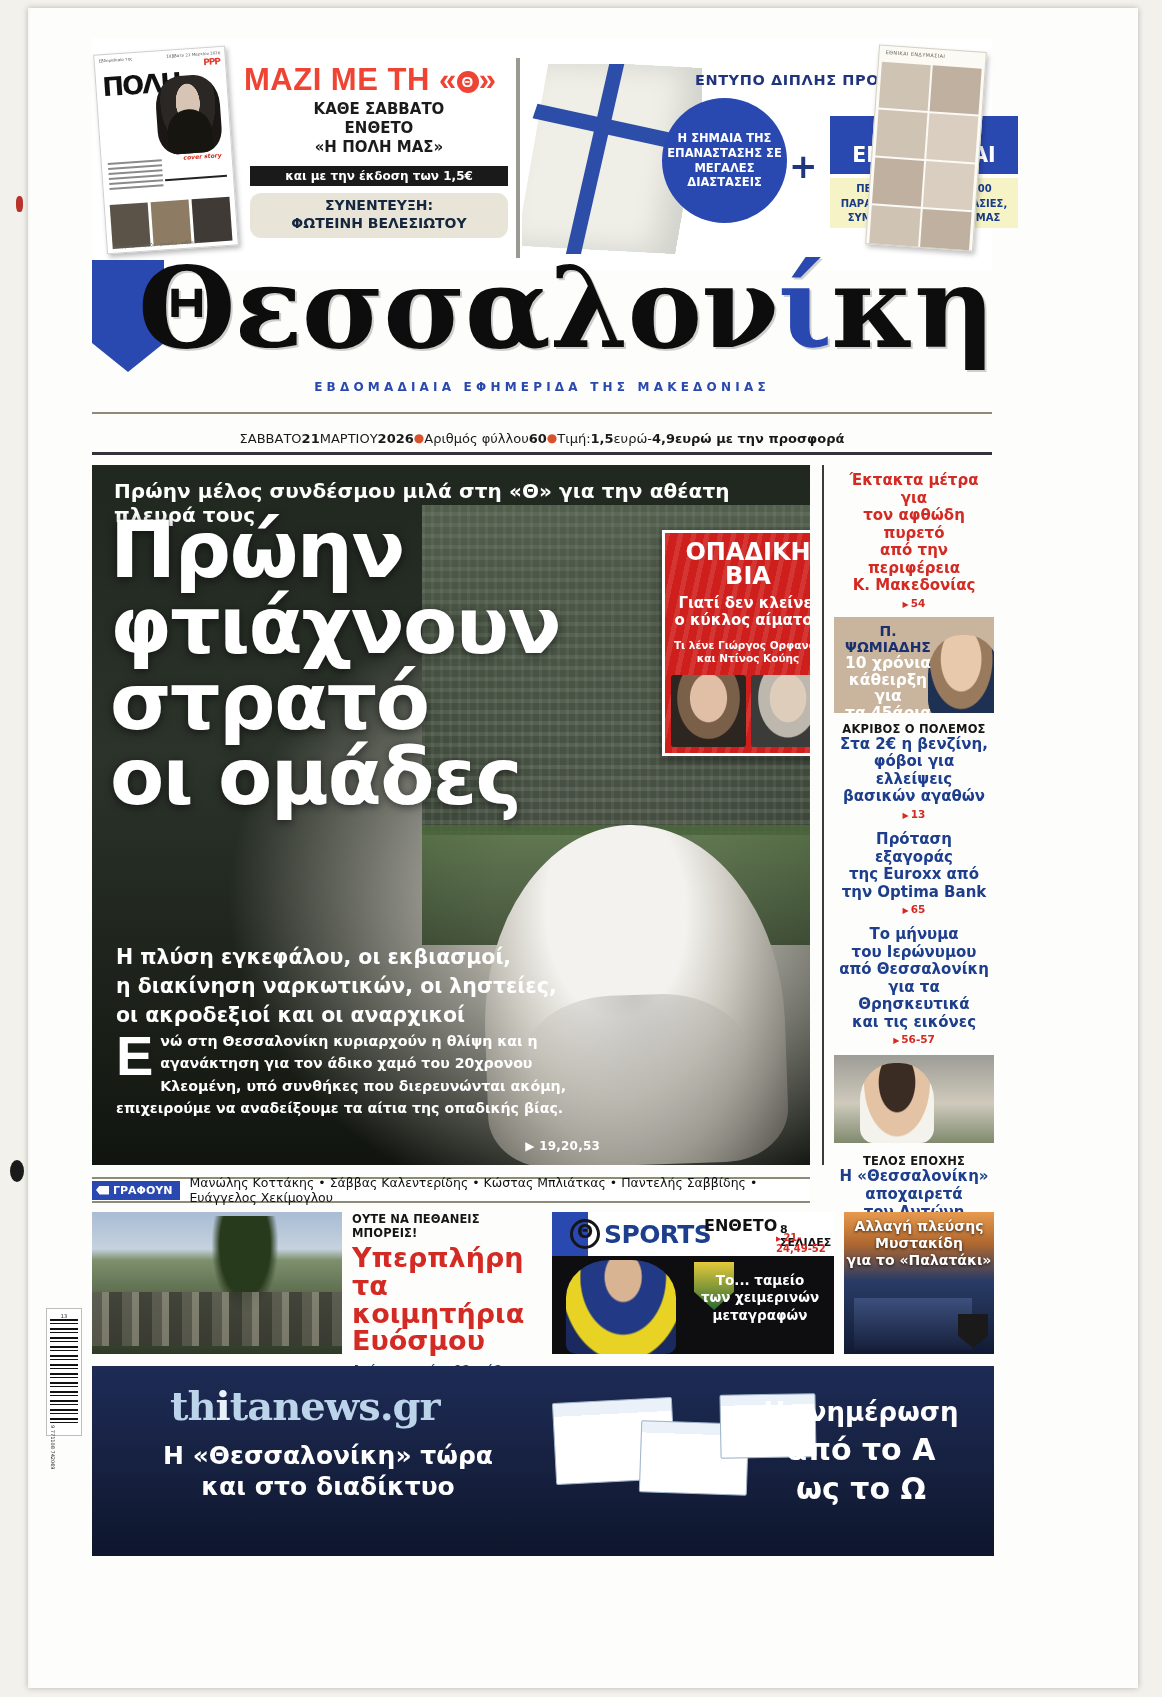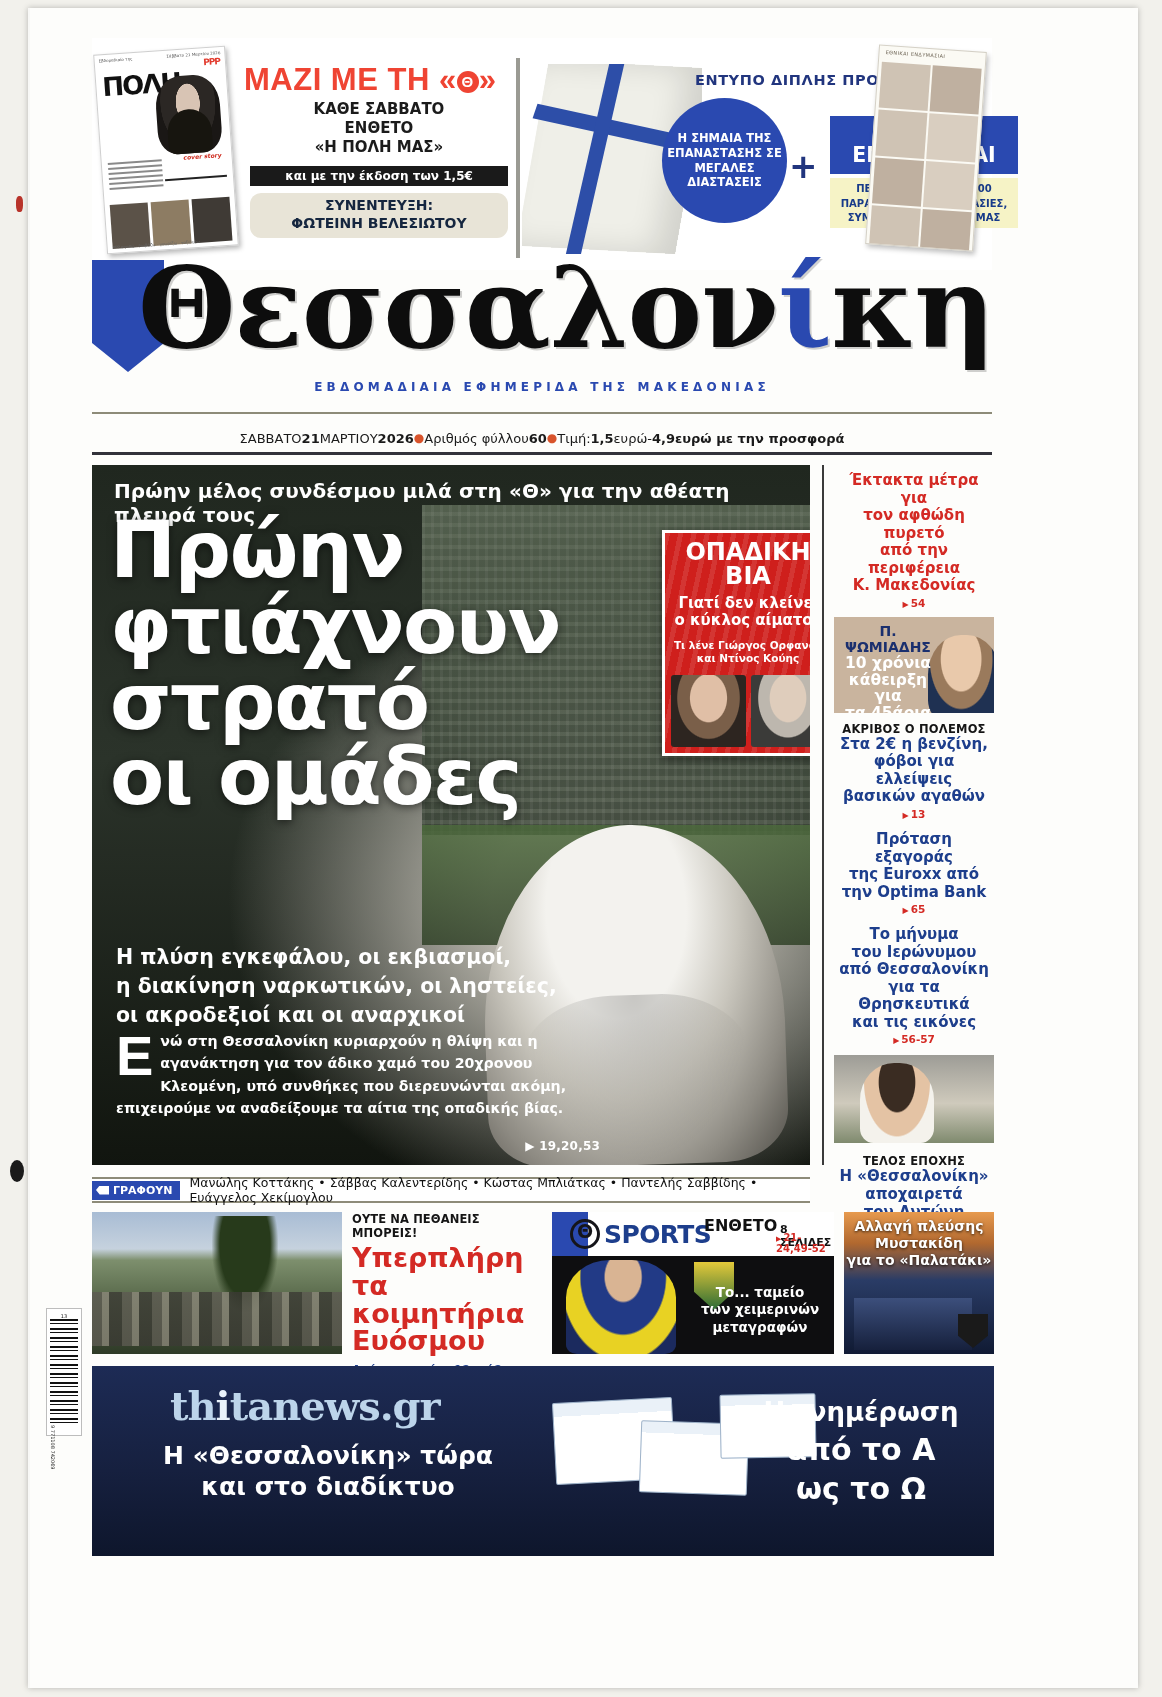--- a/index.html
+++ b/index.html
@@ -339,21 +339,21 @@
   .sp-word{position:absolute; left:52px; top:8px; font-size:25px; font-weight:bold; color:#1d3e8c; letter-spacing:-.6px;}
   .sp-enth{position:absolute; left:152px; top:4px; font-size:16px; font-weight:bold; color:#111;}
   .sp-pages{position:absolute; left:228px; top:11px; font-size:11px; font-weight:bold; color:#111;}
   .sp-ref{position:absolute; left:224px; top:20px; font-size:10px; font-weight:bold; color:#d42a24;}
   .sp-ref:before{content:"\25B6"; font-size:7px; margin-right:2px;}
   .sp-player{position:absolute; left:14px; top:48px; width:110px; height:94px;
     background:radial-gradient(ellipse at 52% 18%, #d9b493 0 22%, #223a86 24% 52%, #e8d223 54% 76%, #1b2a5e 78% 100%);
     border-radius:40% 40% 10% 10%;}
   .sp-shield{position:absolute; left:142px; top:50px; width:40px; height:48px;
     background:linear-gradient(180deg,#e4c93a,#2b6b35); clip-path:polygon(0 0,100% 0,100% 62%,50% 100%,0 62%);}
-  .sp-txt{position:absolute; left:138px; top:72px; width:140px; color:#fff; font-size:13.5px;
+  .sp-txt{position:absolute; left:138px; top:60px; width:140px; color:#fff; font-size:13.5px;
     font-weight:bold; line-height:1.28; text-align:center;}
 
   .b-palat{
     position:absolute; left:844px; top:1212px; width:150px; height:142px;
     background:linear-gradient(180deg,#e79a4e 0%,#b1682f 22%,#2a3c66 48%,#101a33 100%);
     overflow:hidden;
   }
   .b-palat .txt{
     position:absolute; left:2px; right:2px; top:6px; text-align:center;
     color:#fff; font-size:14px; font-weight:bold; line-height:1.2;

